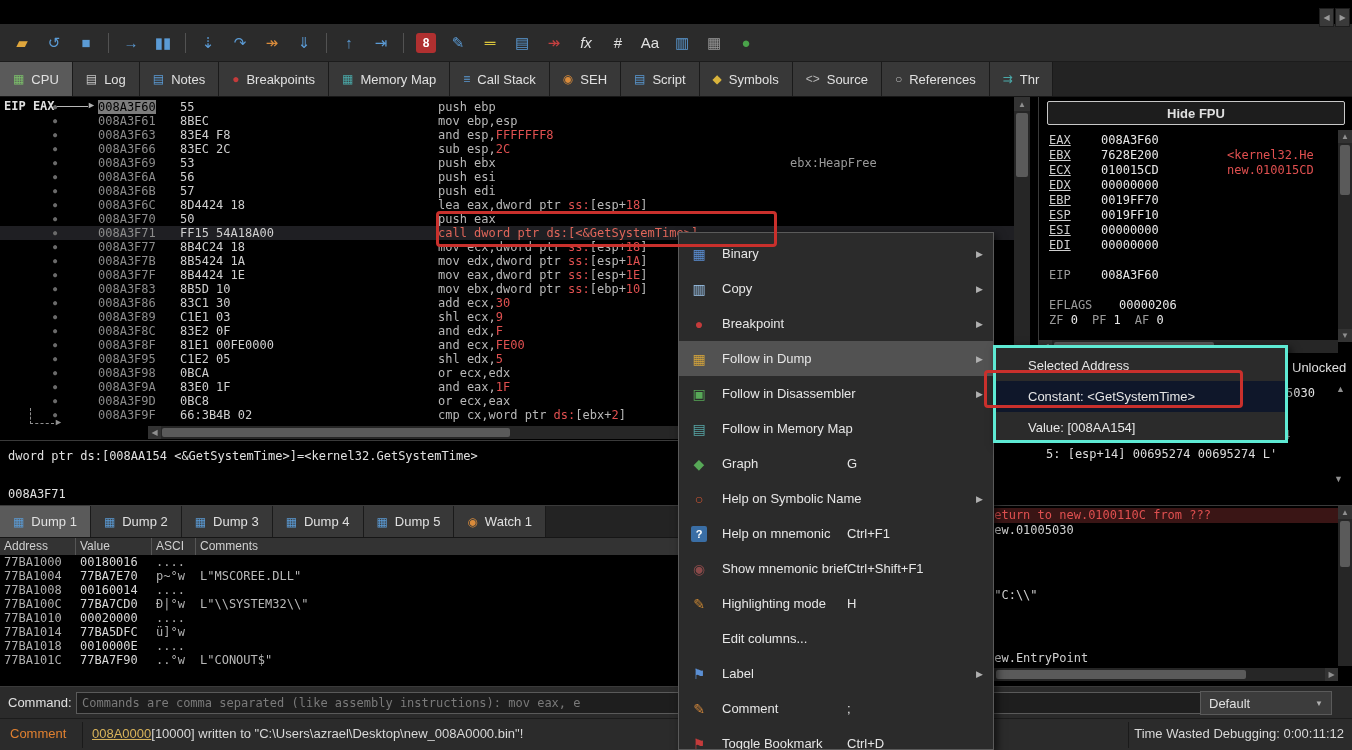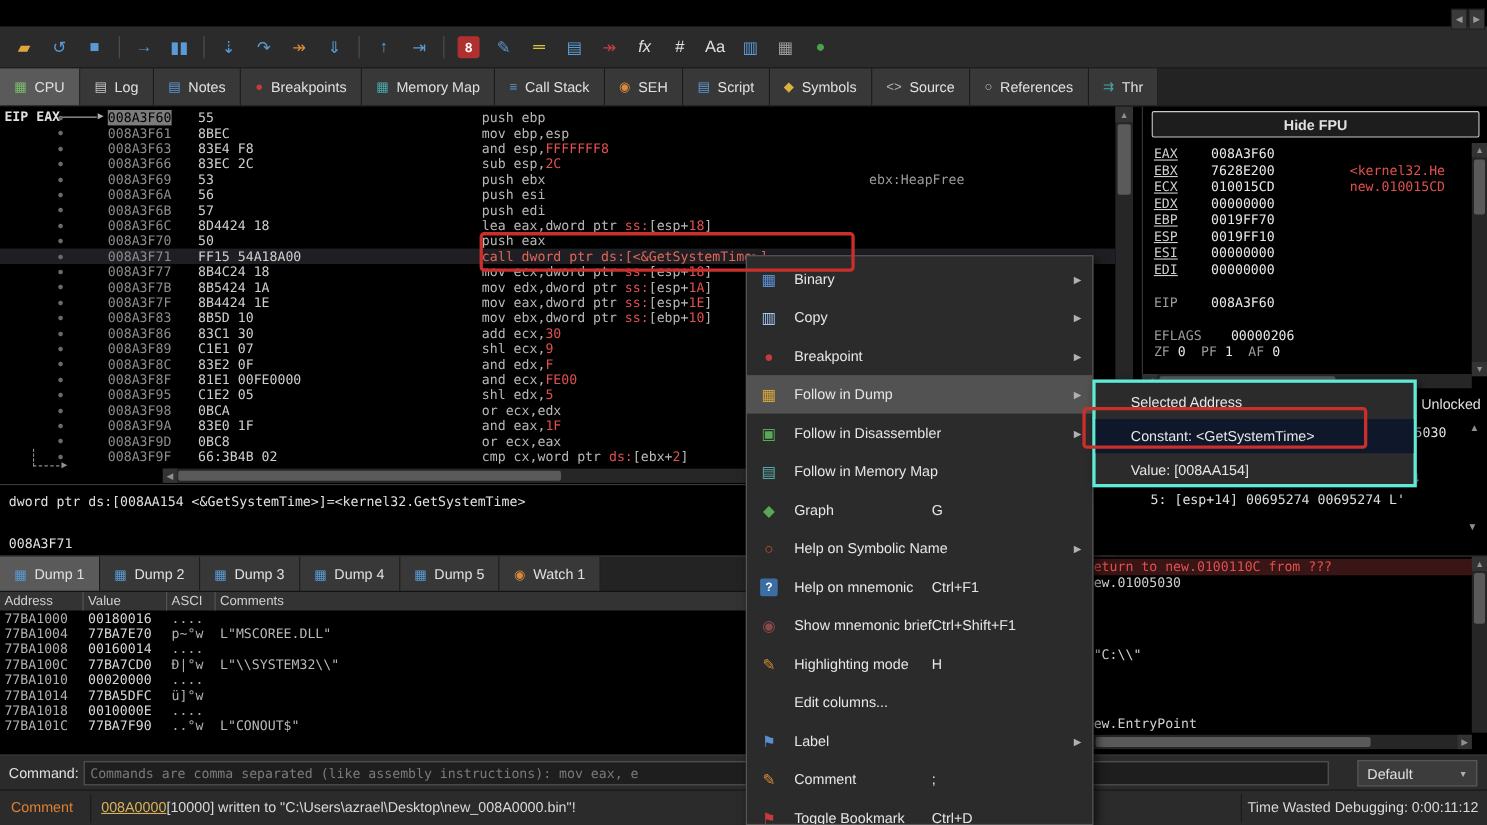--- a/index.html
+++ b/index.html
@@ -86,21 +86,21 @@
               font-family:"DejaVu Sans Mono",monospace;color:#d0d0d0;overflow:hidden;white-space:pre}
   .stack-line .in{margin-left:-7px;display:inline-block}
   .stack-line.return-row{background:#3a1515;color:#e05050}
   
   #command-bar{position:absolute;left:0;top:686px;width:1352px;height:32px;background:#2b2b2b;
                border-top:1px solid #3a3a3a;display:flex;align-items:center}
   #command-input{position:absolute;left:76px;top:5px;width:1132px;height:22px;background:#1e1e1e;
                  border:1px solid #5a5a5a;color:#ef4444;font-family:"DejaVu Sans Mono",monospace;
                  font-size:12px;padding:0 5px;outline:none}
   #command-input::placeholder{color:#7a7a7a}
-  #profile-combo{position:absolute;right:9px;top:4px;width:109px;height:24px;background:#3c3c3c;
+  #profile-combo{position:absolute;right:20px;top:4px;width:132px;height:24px;background:#3c3c3c;
                  border:1px solid #5a5a5a;display:flex;align-items:center;justify-content:space-between;
                  padding:0 8px;font-size:13px}
   
   #statusbar{position:absolute;left:0;top:718px;width:1352px;height:32px;background:#2b2b2b;
              border-top:1px solid #1c1c1c}
   #status-state{position:absolute;left:10px;top:7px;color:#e08030}
   #status-msg{position:absolute;left:92px;top:7px;color:#d8d8d8;white-space:pre}
   #status-msg .link{color:#d8b35a;text-decoration:underline}
   #status-time{position:absolute;right:8px;top:7px;color:#d8d8d8}
   .status-sep{position:absolute;top:3px;width:1px;height:26px;background:#1a1a1a}
@@ -228,21 +228,21 @@
         <div class="dis-row"><span class="dis-dot">●</span><span class="dis-addr">008A3F6A</span><span class="dis-bytes">56</span><span class="dis-instr">push esi</span><span class="dis-cmt"></span></div>
         <div class="dis-row"><span class="dis-dot">●</span><span class="dis-addr">008A3F6B</span><span class="dis-bytes">57</span><span class="dis-instr">push edi</span><span class="dis-cmt"></span></div>
         <div class="dis-row"><span class="dis-dot">●</span><span class="dis-addr">008A3F6C</span><span class="dis-bytes">8D4424 18</span><span class="dis-instr">lea eax,dword ptr <span class="c-seg">ss:</span>[esp+<span class="c-num">18</span>]</span><span class="dis-cmt"></span></div>
         <div class="dis-row"><span class="dis-dot">●</span><span class="dis-addr">008A3F70</span><span class="dis-bytes">50</span><span class="dis-instr">push eax</span><span class="dis-cmt"></span></div>
         <div class="dis-row sel"><span class="dis-dot">●</span><span class="dis-addr">008A3F71</span><span class="dis-bytes">FF15 54A18A00</span><span class="dis-instr call-line">call dword ptr <span class="c-seg">ds:</span>[&lt;&amp;GetSystemTime&gt;]</span><span class="dis-cmt"></span></div>
         <div class="dis-row"><span class="dis-dot">●</span><span class="dis-addr">008A3F77</span><span class="dis-bytes">8B4C24 18</span><span class="dis-instr">mov ecx,dword ptr <span class="c-seg">ss:</span>[esp+<span class="c-num">18</span>]</span><span class="dis-cmt"></span></div>
         <div class="dis-row"><span class="dis-dot">●</span><span class="dis-addr">008A3F7B</span><span class="dis-bytes">8B5424 1A</span><span class="dis-instr">mov edx,dword ptr <span class="c-seg">ss:</span>[esp+<span class="c-num">1A</span>]</span><span class="dis-cmt"></span></div>
         <div class="dis-row"><span class="dis-dot">●</span><span class="dis-addr">008A3F7F</span><span class="dis-bytes">8B4424 1E</span><span class="dis-instr">mov eax,dword ptr <span class="c-seg">ss:</span>[esp+<span class="c-num">1E</span>]</span><span class="dis-cmt"></span></div>
         <div class="dis-row"><span class="dis-dot">●</span><span class="dis-addr">008A3F83</span><span class="dis-bytes">8B5D 10</span><span class="dis-instr">mov ebx,dword ptr <span class="c-seg">ss:</span>[ebp+<span class="c-num">10</span>]</span><span class="dis-cmt"></span></div>
         <div class="dis-row"><span class="dis-dot">●</span><span class="dis-addr">008A3F86</span><span class="dis-bytes">83C1 30</span><span class="dis-instr">add ecx,<span class="c-num">30</span></span><span class="dis-cmt"></span></div>
-        <div class="dis-row"><span class="dis-dot">●</span><span class="dis-addr">008A3F89</span><span class="dis-bytes">C1E1 07</span><span class="dis-instr">shl ecx,<span class="c-num">9</span></span><span class="dis-cmt"></span></div>
+        <div class="dis-row"><span class="dis-dot">●</span><span class="dis-addr">008A3F89</span><span class="dis-bytes">C1E1 03</span><span class="dis-instr">shl ecx,<span class="c-num">9</span></span><span class="dis-cmt"></span></div>
         <div class="dis-row"><span class="dis-dot">●</span><span class="dis-addr">008A3F8C</span><span class="dis-bytes">83E2 0F</span><span class="dis-instr">and edx,<span class="c-num">F</span></span><span class="dis-cmt"></span></div>
         <div class="dis-row"><span class="dis-dot">●</span><span class="dis-addr">008A3F8F</span><span class="dis-bytes">81E1 00FE0000</span><span class="dis-instr">and ecx,<span class="c-num">FE00</span></span><span class="dis-cmt"></span></div>
         <div class="dis-row"><span class="dis-dot">●</span><span class="dis-addr">008A3F95</span><span class="dis-bytes">C1E2 05</span><span class="dis-instr">shl edx,<span class="c-num">5</span></span><span class="dis-cmt"></span></div>
         <div class="dis-row"><span class="dis-dot">●</span><span class="dis-addr">008A3F98</span><span class="dis-bytes">0BCA</span><span class="dis-instr">or ecx,edx</span><span class="dis-cmt"></span></div>
         <div class="dis-row"><span class="dis-dot">●</span><span class="dis-addr">008A3F9A</span><span class="dis-bytes">83E0 1F</span><span class="dis-instr">and eax,<span class="c-num">1F</span></span><span class="dis-cmt"></span></div>
         <div class="dis-row"><span class="dis-dot">●</span><span class="dis-addr">008A3F9D</span><span class="dis-bytes">0BC8</span><span class="dis-instr">or ecx,eax</span><span class="dis-cmt"></span></div>
         <div class="dis-row"><span class="dis-dot">●</span><span class="dis-addr">008A3F9F</span><span class="dis-bytes">66:3B4B 02</span><span class="dis-instr">cmp cx,word ptr <span class="c-seg">ds:</span>[ebx+<span class="c-num">2</span>]</span><span class="dis-cmt"></span></div>
       </div>
 
     <div class="abs" style="left:30px;top:311px;width:24px;height:16px;border-left:1px dashed #909090;border-bottom:1px dashed #909090"></div>

